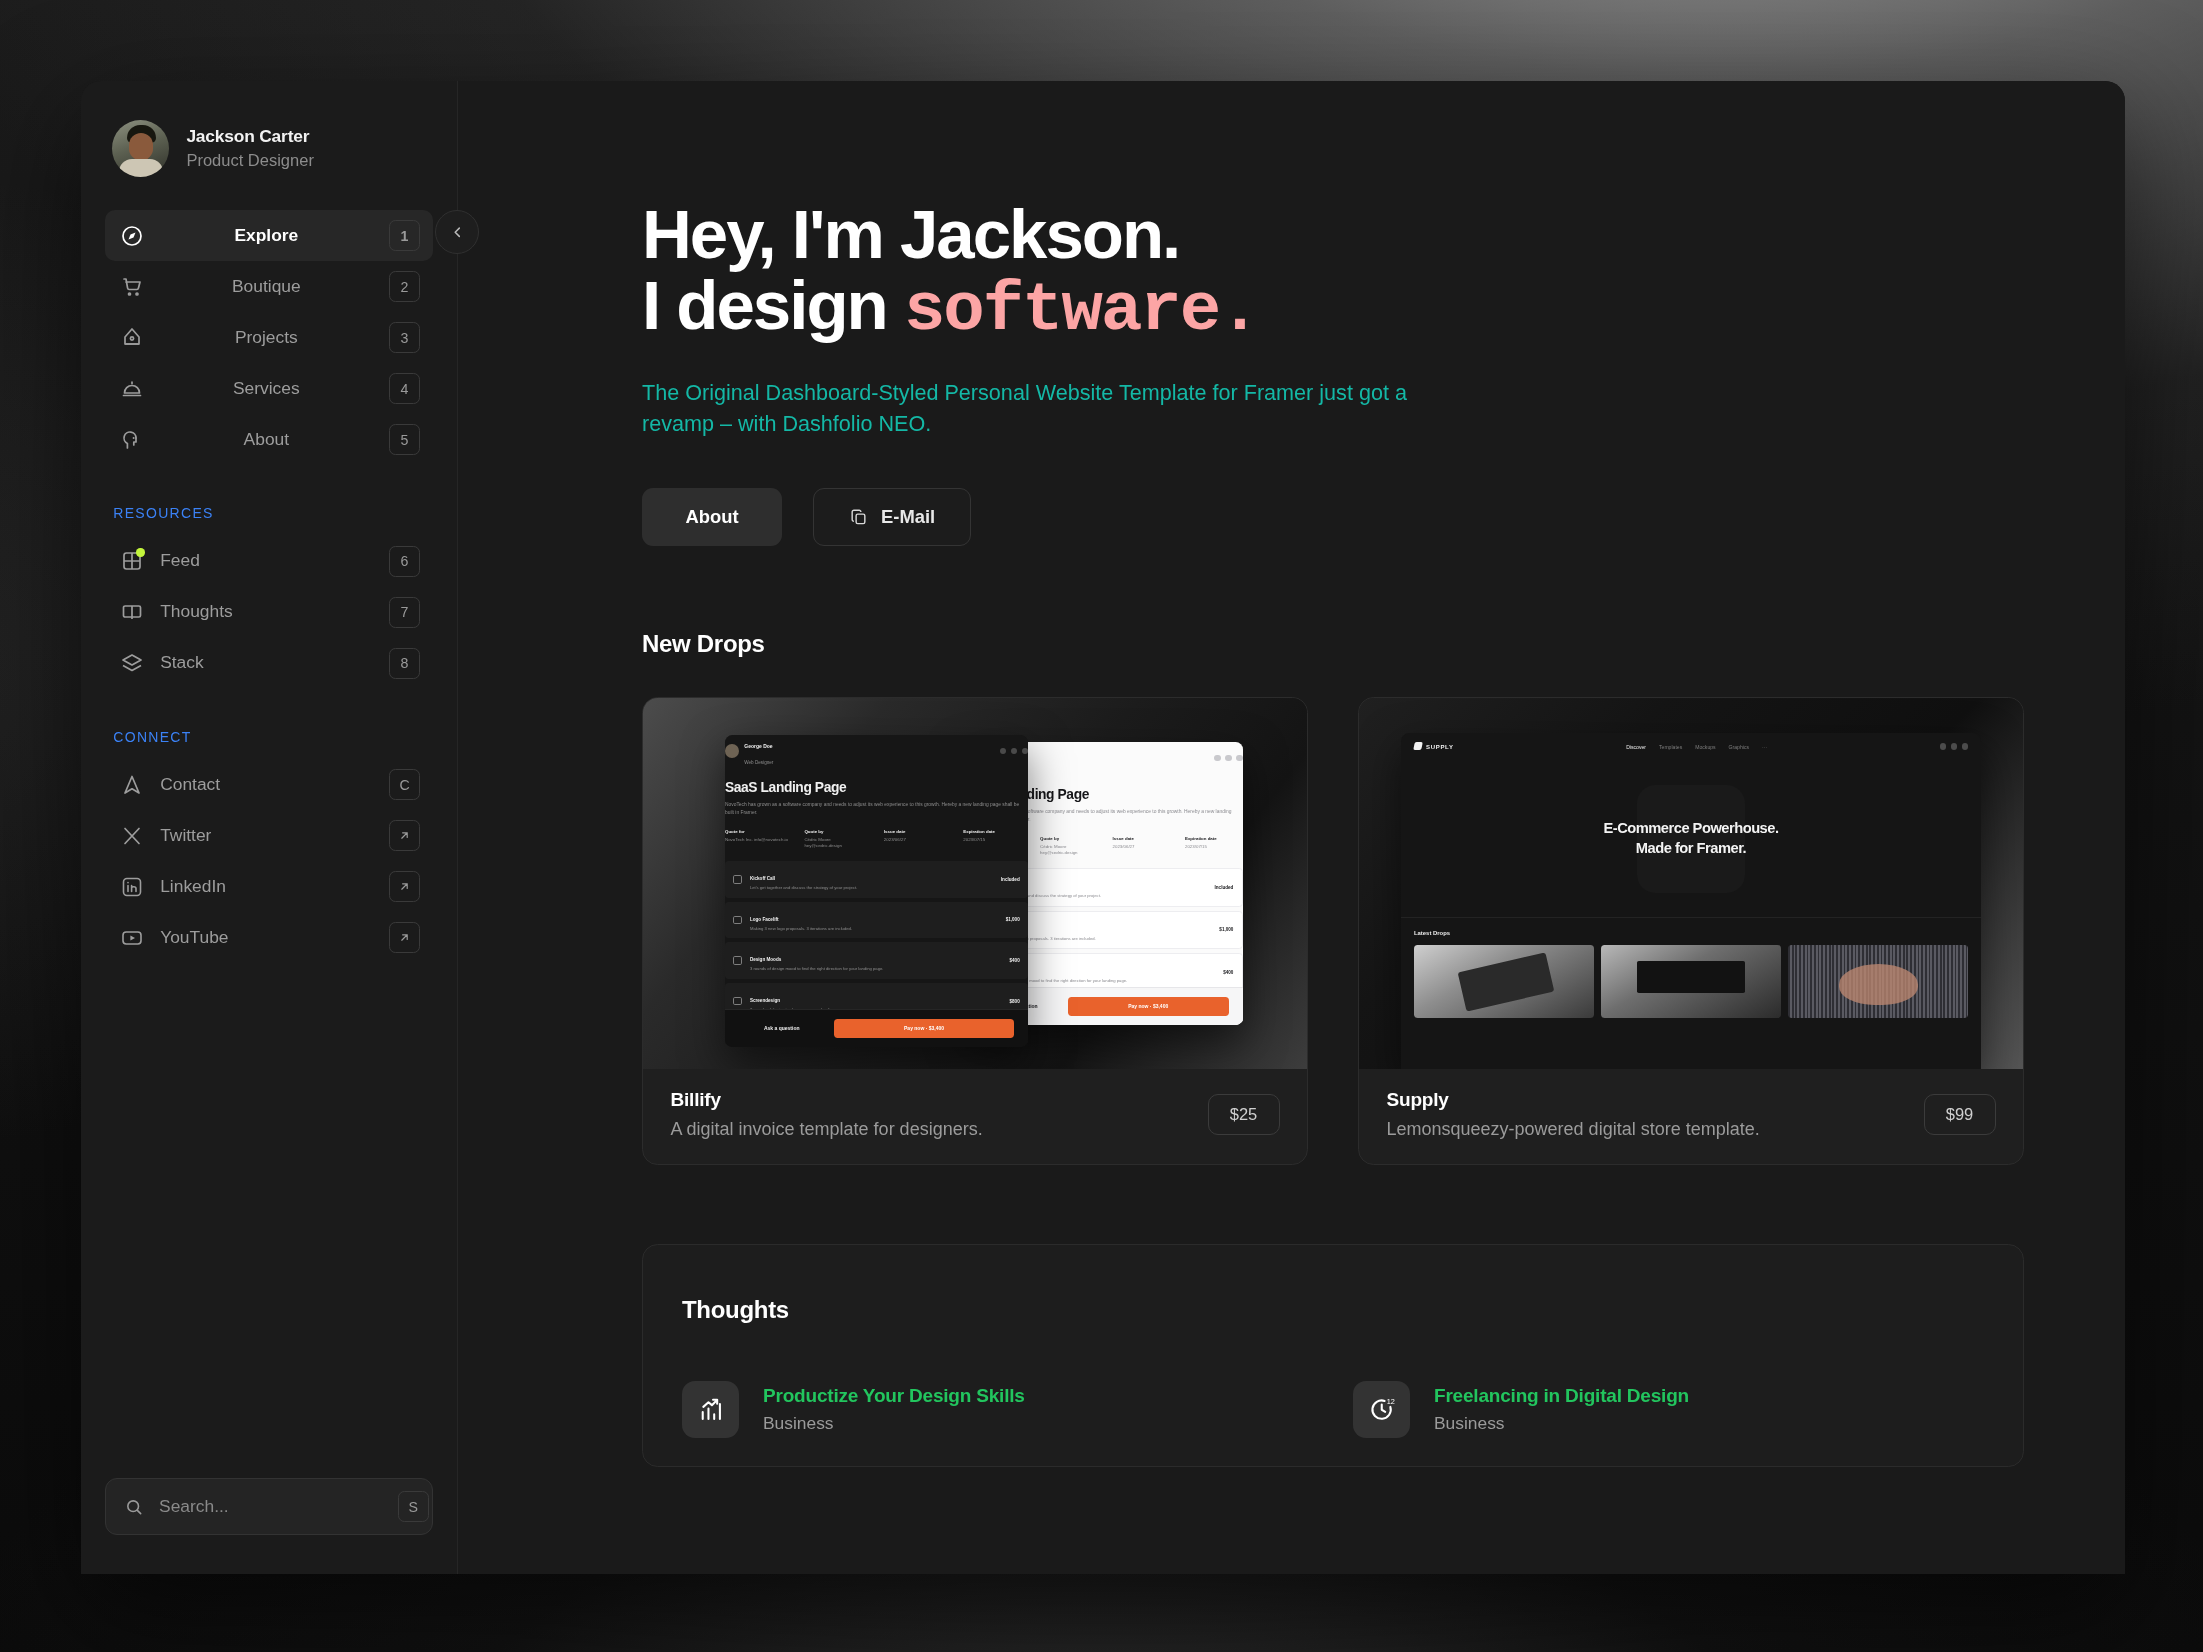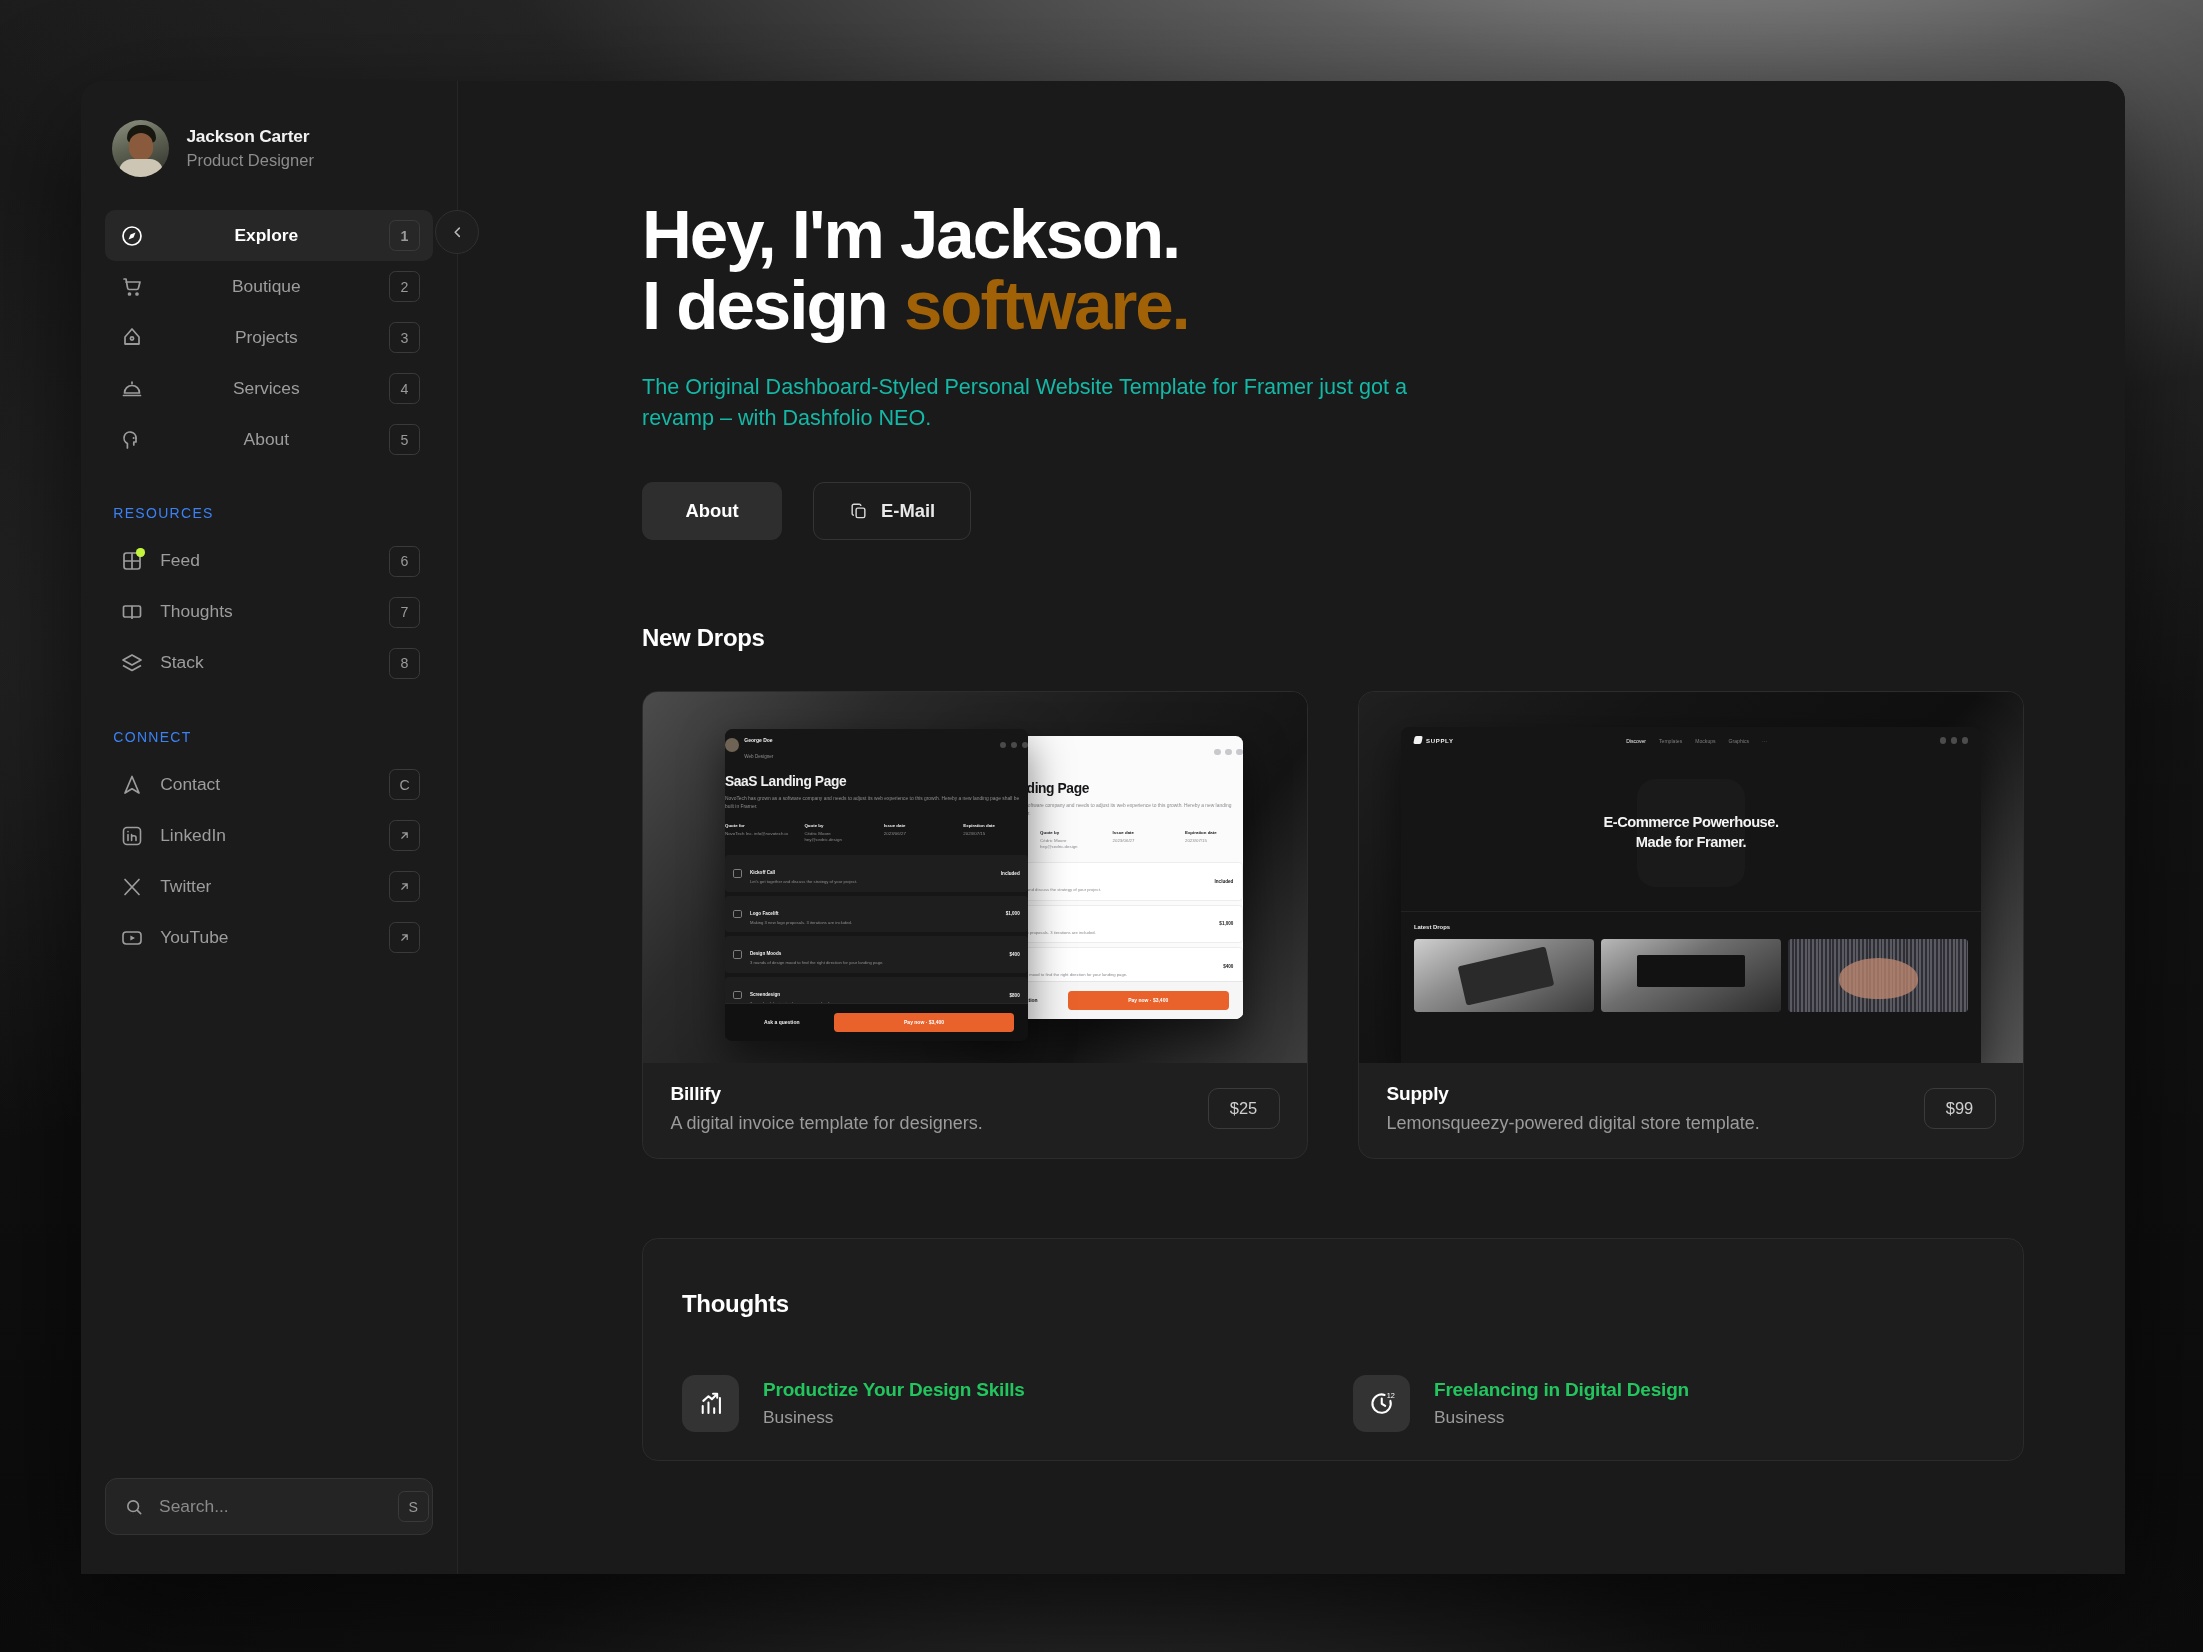--- a/index.html
+++ b/index.html
@@ -99,21 +99,21 @@
     flex:1; background:transparent; border:0; outline:none;
     color:#d6d6d6; font-size:17.4px; font-family:inherit;
   }
   #search-input::placeholder { color:#8a8a8a; }
 
   
   #main { flex:1; height:100%; overflow:hidden; position:relative; background:#1a1a1a; }
   #main-inner { padding:118px 101px 0 184px; }
 
   h1#hero-title { font-size:69px; line-height:1.03; font-weight:700; color:#ffffff; letter-spacing:-2px; }
-  h1#hero-title .muted { color:#a16207; }
+  h1#hero-title .muted { color:#fca5a5;font-family:Liberation Mono, monospace; }
   #hero-sub { margin-top:31px; font-size:21.6px; line-height:1.43; color:#14b8a6; max-width:826px; }
 
   #hero-actions { display:flex; gap:31px; margin-top:48px; }
   .btn {
     height:58px; border-radius:11px;
     display:flex; align-items:center; justify-content:center; gap:13px;
     font-size:18.4px; font-weight:600; cursor:pointer; padding:0 35px;
   }
   .btn-primary { background:#2e2e2e; color:#ffffff; min-width:140px; }
   .btn-ghost { background:#1c1c1c; border:0.9px solid #343434; color:#e8e8e8; }
@@ -359,40 +359,40 @@
         <span class="ico">
             <svg viewBox="0 0 24 24" fill="none" stroke="#9d9d9d" stroke-width="1.7" stroke-linejoin="round">
               <path d="M12 3.5 19 20l-7-4.2L5 20z"></path>
             </svg>
           </span>
         <span class="lbl">Contact</span>
         <span class="kbd">C</span>
       </div>
       <div class="nav-item">
         <span class="ico">
+            <svg viewBox="0 0 24 24" fill="none" stroke="#9d9d9d" stroke-width="1.7" stroke-linecap="round">
+              <path d="M5 4.5 19 19.5M19 4.5 5 19.5"></path>
+            </svg>
+          </span>
+        <span class="lbl">Twitter</span>
+        <span class="kbd">
+            <svg viewBox="0 0 24 24" fill="none" stroke="#9a9a9a" stroke-width="2.2" stroke-linecap="round" stroke-linejoin="round">
+              <path d="M7 17 17 7M8.5 7H17v8.5"></path>
+            </svg>
+          </span>
+      </div>
+      <div class="nav-item">
+        <span class="ico">
             <svg viewBox="0 0 24 24" fill="none" stroke="#9d9d9d" stroke-width="1.6">
               <rect x="3.5" y="3.5" width="17" height="17" rx="3.4"></rect>
               <path d="M8 10.5v6M8 7.6v.1" stroke-linecap="round"></path>
               <path d="M11.6 16.5v-6M11.6 13c0-1.6 4.4-1.9 4.4.6v2.9" stroke-linecap="round"></path>
             </svg>
           </span>
         <span class="lbl">LinkedIn</span>
-        <span class="kbd">
-            <svg viewBox="0 0 24 24" fill="none" stroke="#9a9a9a" stroke-width="2.2" stroke-linecap="round" stroke-linejoin="round">
-              <path d="M7 17 17 7M8.5 7H17v8.5"></path>
-            </svg>
-          </span>
-      </div>
-      <div class="nav-item">
-        <span class="ico">
-            <svg viewBox="0 0 24 24" fill="none" stroke="#9d9d9d" stroke-width="1.7" stroke-linecap="round">
-              <path d="M5 4.5 19 19.5M19 4.5 5 19.5"></path>
-            </svg>
-          </span>
-        <span class="lbl">Twitter</span>
         <span class="kbd">
             <svg viewBox="0 0 24 24" fill="none" stroke="#9a9a9a" stroke-width="2.2" stroke-linecap="round" stroke-linejoin="round">
               <path d="M7 17 17 7M8.5 7H17v8.5"></path>
             </svg>
           </span>
       </div>
       <div class="nav-item">
         <span class="ico">
             <svg viewBox="0 0 24 24" fill="none" stroke="#9d9d9d" stroke-width="1.6">
               <rect x="3" y="6" width="18" height="12" rx="3.2"></rect>

